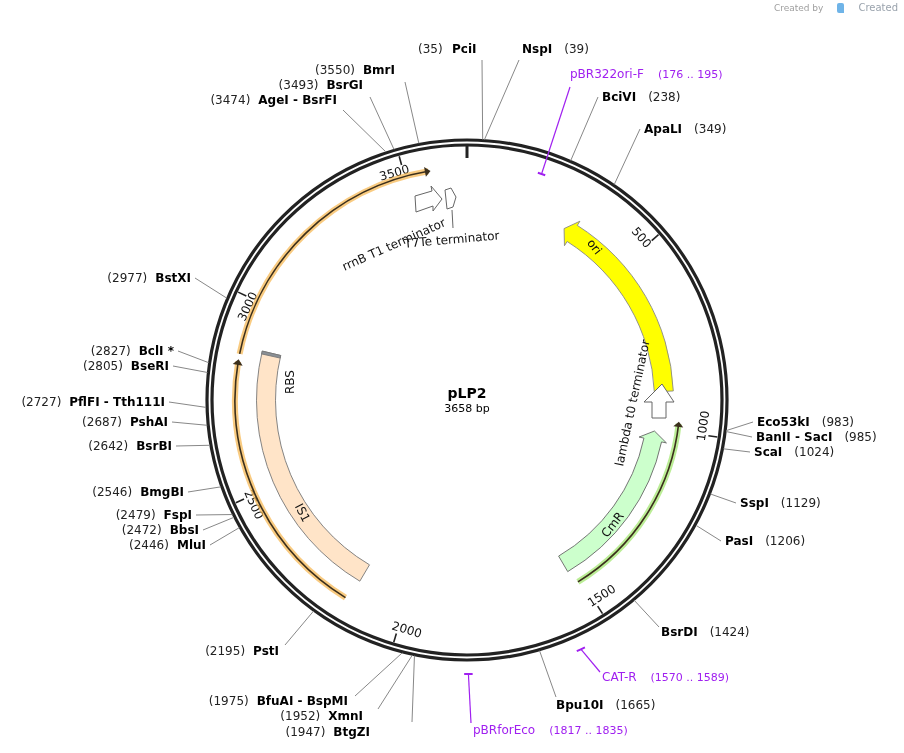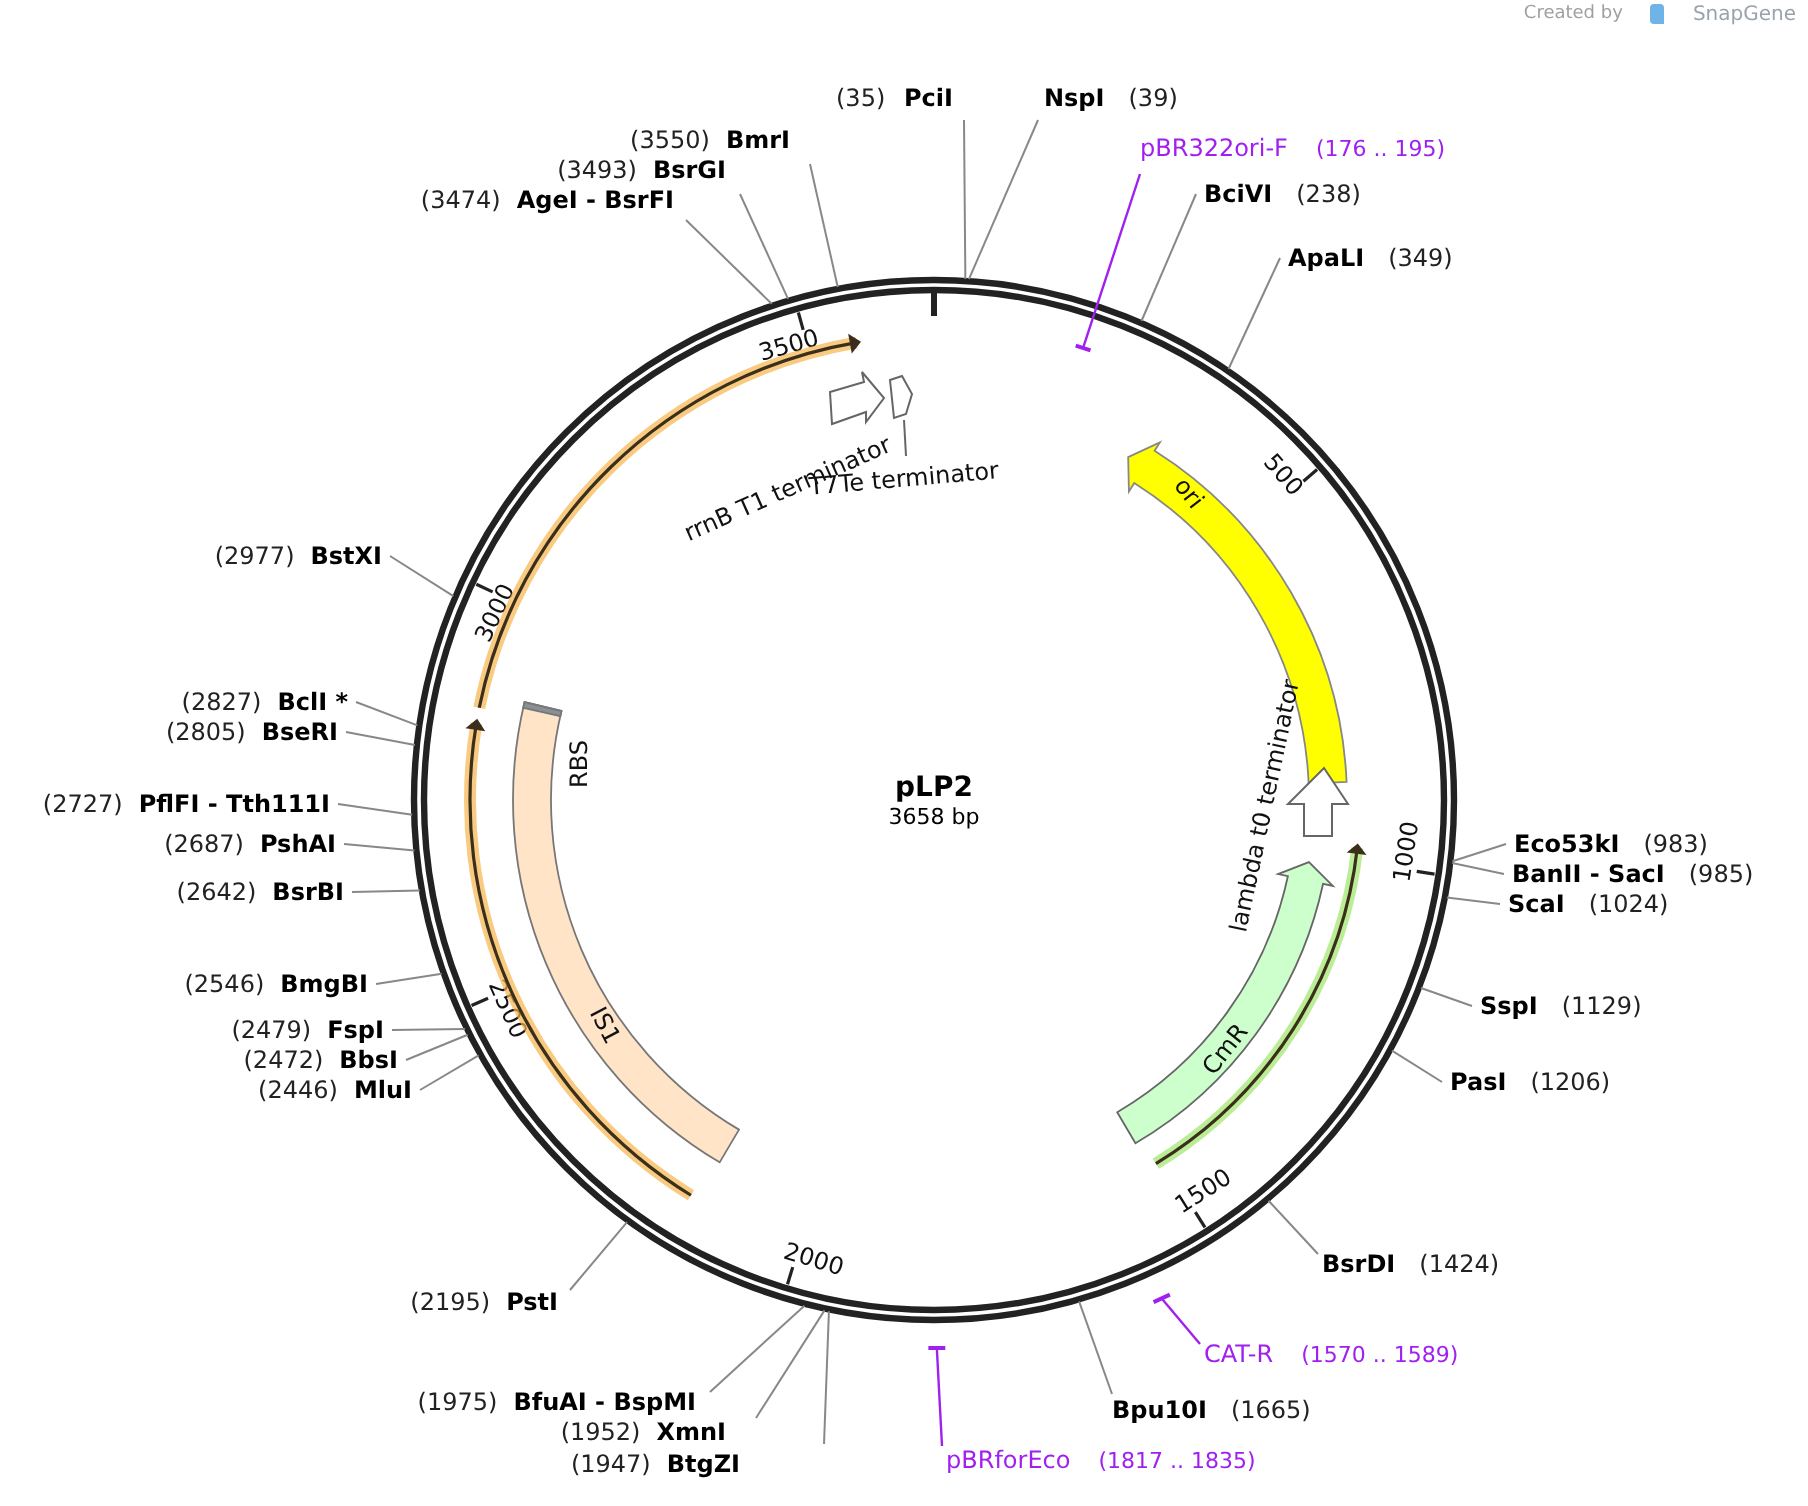--- a/index.html
+++ b/index.html
@@ -1,34 +1,34 @@
 <!DOCTYPE html>
 <html><head>
 <meta charset="utf-8">
 <style>
   html, body { margin: 0; padding: 0; background: #ffffff; }
   body { width: 904px; height: 753px; position: relative; overflow: hidden; font-family: "DejaVu Sans", sans-serif; }
   #map { position: absolute; left: 0; top: 0; }
-  .credit { position: absolute; right: 6px; top: 2px; font-size: 9px; color: #a0a0a0; display: flex; align-items: flex-start; gap: 14px; }
+  .credit { position: absolute; right: 6px; top: 2px; font-size: 9px; color: #a0a0a0; display: flex; align-items: center; gap: 14px; }
   .credit .brand { color: #9aa3ad; font-size: 10px; }
   .credit .logo { width: 7px; height: 10px; background: #6fb4e8; border-radius: 2px 2px 0 2px; display: inline-block; }
   text { font-family: "DejaVu Sans", sans-serif; }
   .enz-name { font-weight: bold; font-size: 12px; fill: #000; }
   .enz-pos { font-size: 12px; fill: #222; }
   .primer-txt { font-size: 12px; fill: #a020f0; }
   .tick-lbl { font-size: 12px; fill: #111; }
   .feat-lbl { font-size: 12px; fill: #111; }
 </style>
 </head>
 <body>
 
 <div class="credit">
   <span>Created by</span>
   <span class="logo"></span>
-  <span class="brand">SnapGene</span>
+  <span class="brand">Created</span>
 </div>
 
 <svg id="map" width="904" height="753" viewBox="0 0 904 753">
   <g id="backbone">
       <circle cx="467" cy="400" r="260" fill="none" stroke="#222" stroke-width="3.2"></circle>
       <circle cx="467" cy="400" r="255" fill="none" stroke="#222" stroke-width="3.2"></circle>
       <line x1="467" y1="146" x2="467" y2="158" stroke="#222" stroke-width="3"></line>
     </g>
   <g id="ticks">
       <line x1="658.5405709268082" y1="234.70871260398403" x2="651.7268747278308" y2="240.58863982360515" stroke="#222" stroke-width="1.6"></line>

